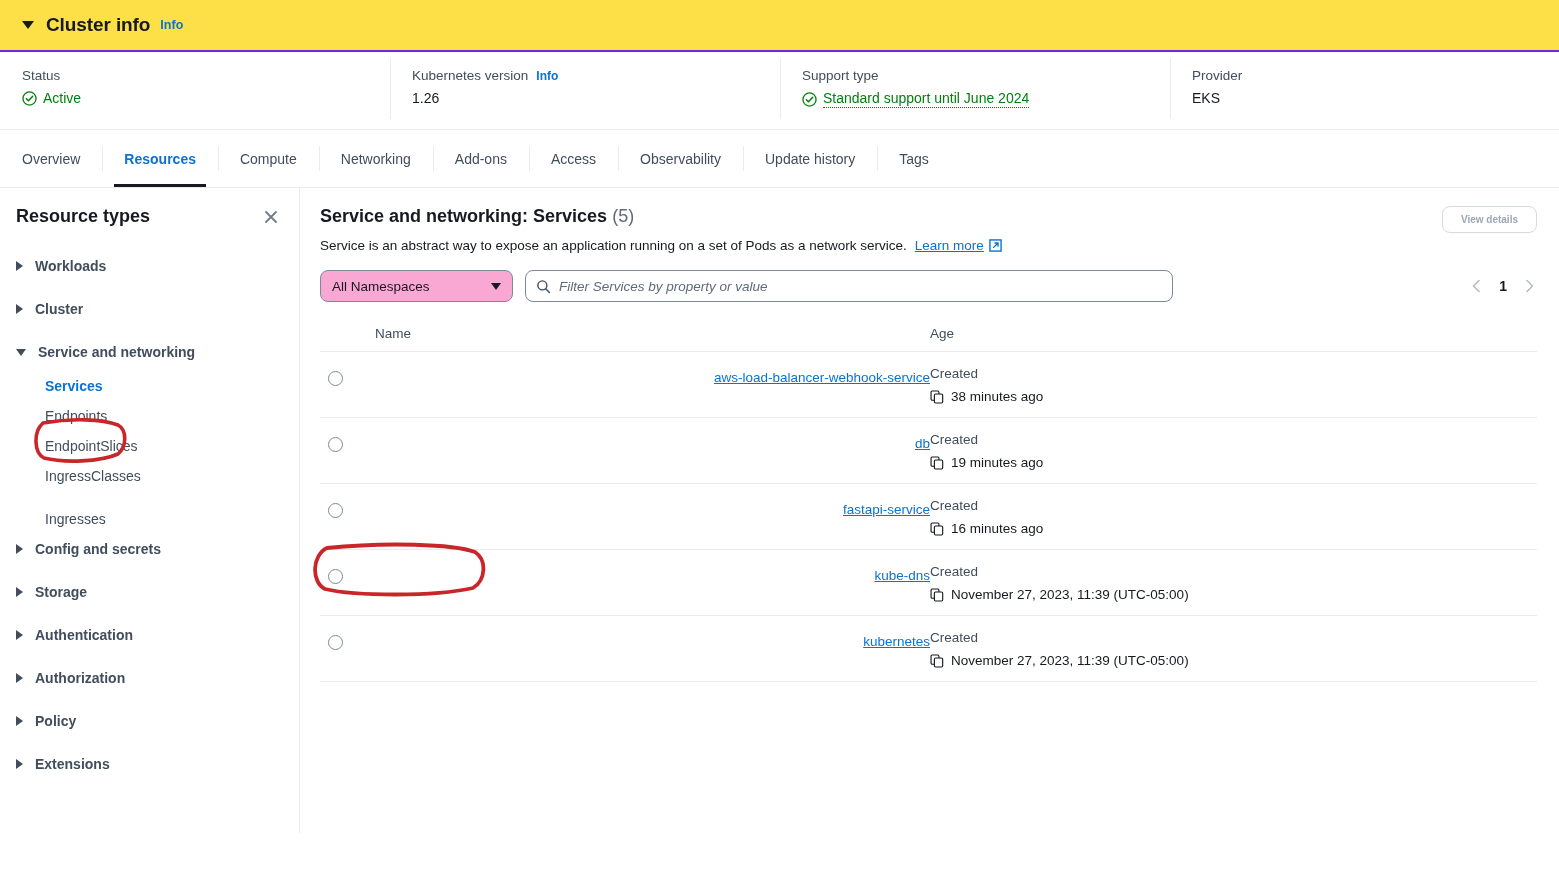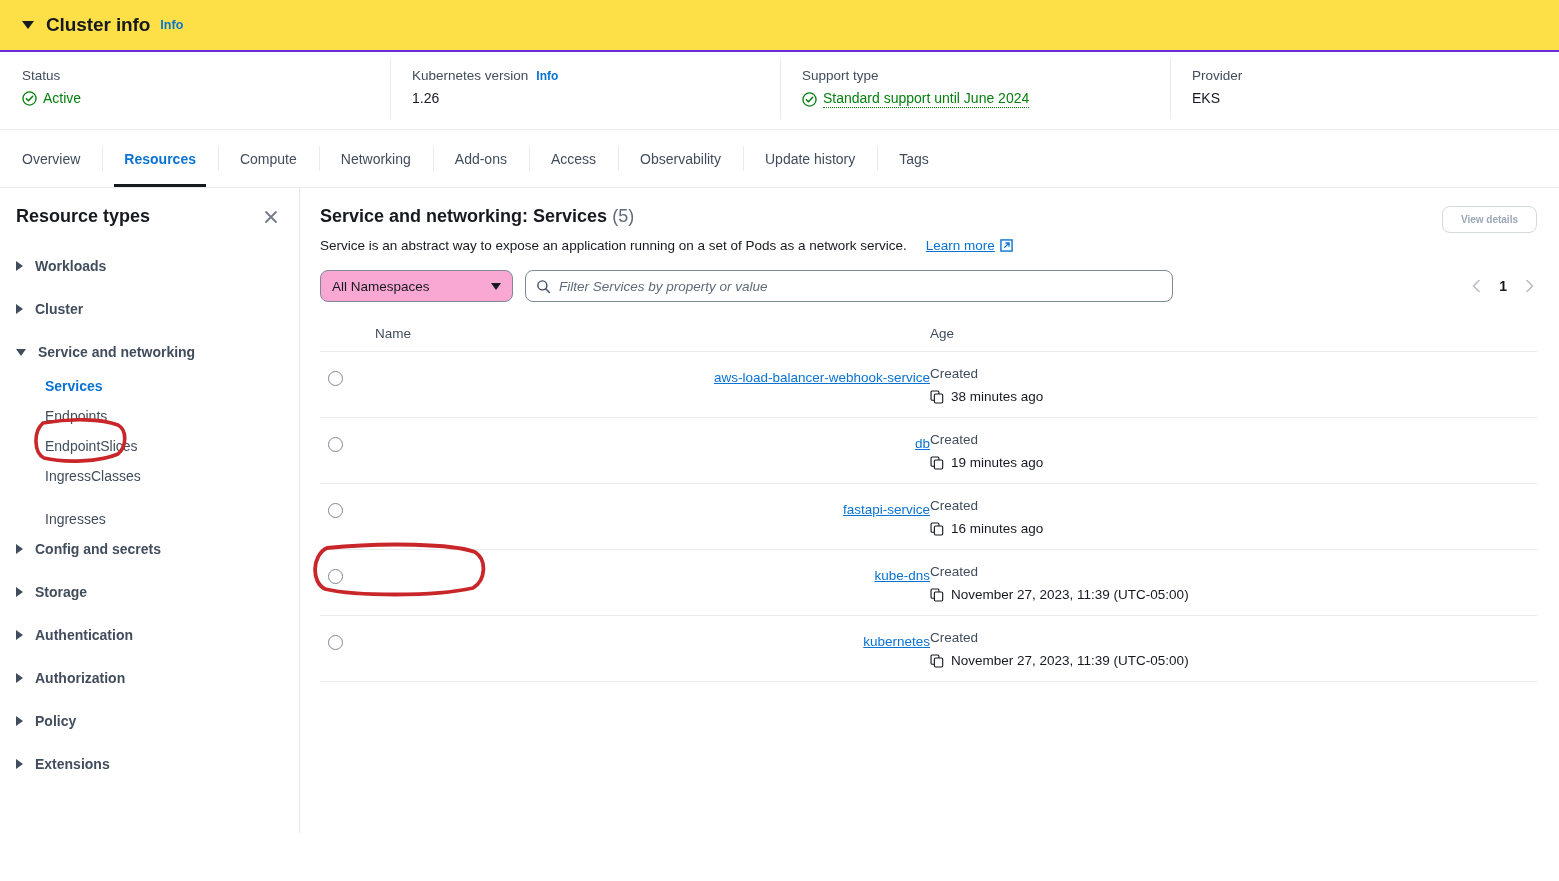--- a/index.html
+++ b/index.html
@@ -240,21 +240,21 @@
   .main-desc {
     font-size: 13.5px;
     color: #16191f;
     margin-top: 11px;
     display: flex;
     align-items: flex-end;
   }
   .learn-more {
     color: #0972d3;
     text-decoration: underline;
-    margin-left: 19px;
+    margin-left: 8px;
     cursor: pointer;
     display: inline-flex;
     align-items: center;
   }
   .ext-icon { margin-left: 5px; }
   .btn-disabled {
     border: 1px solid #d5dbdb;
     border-radius: 8px;
     background: #ffffff;
     color: #9ba7b6;

